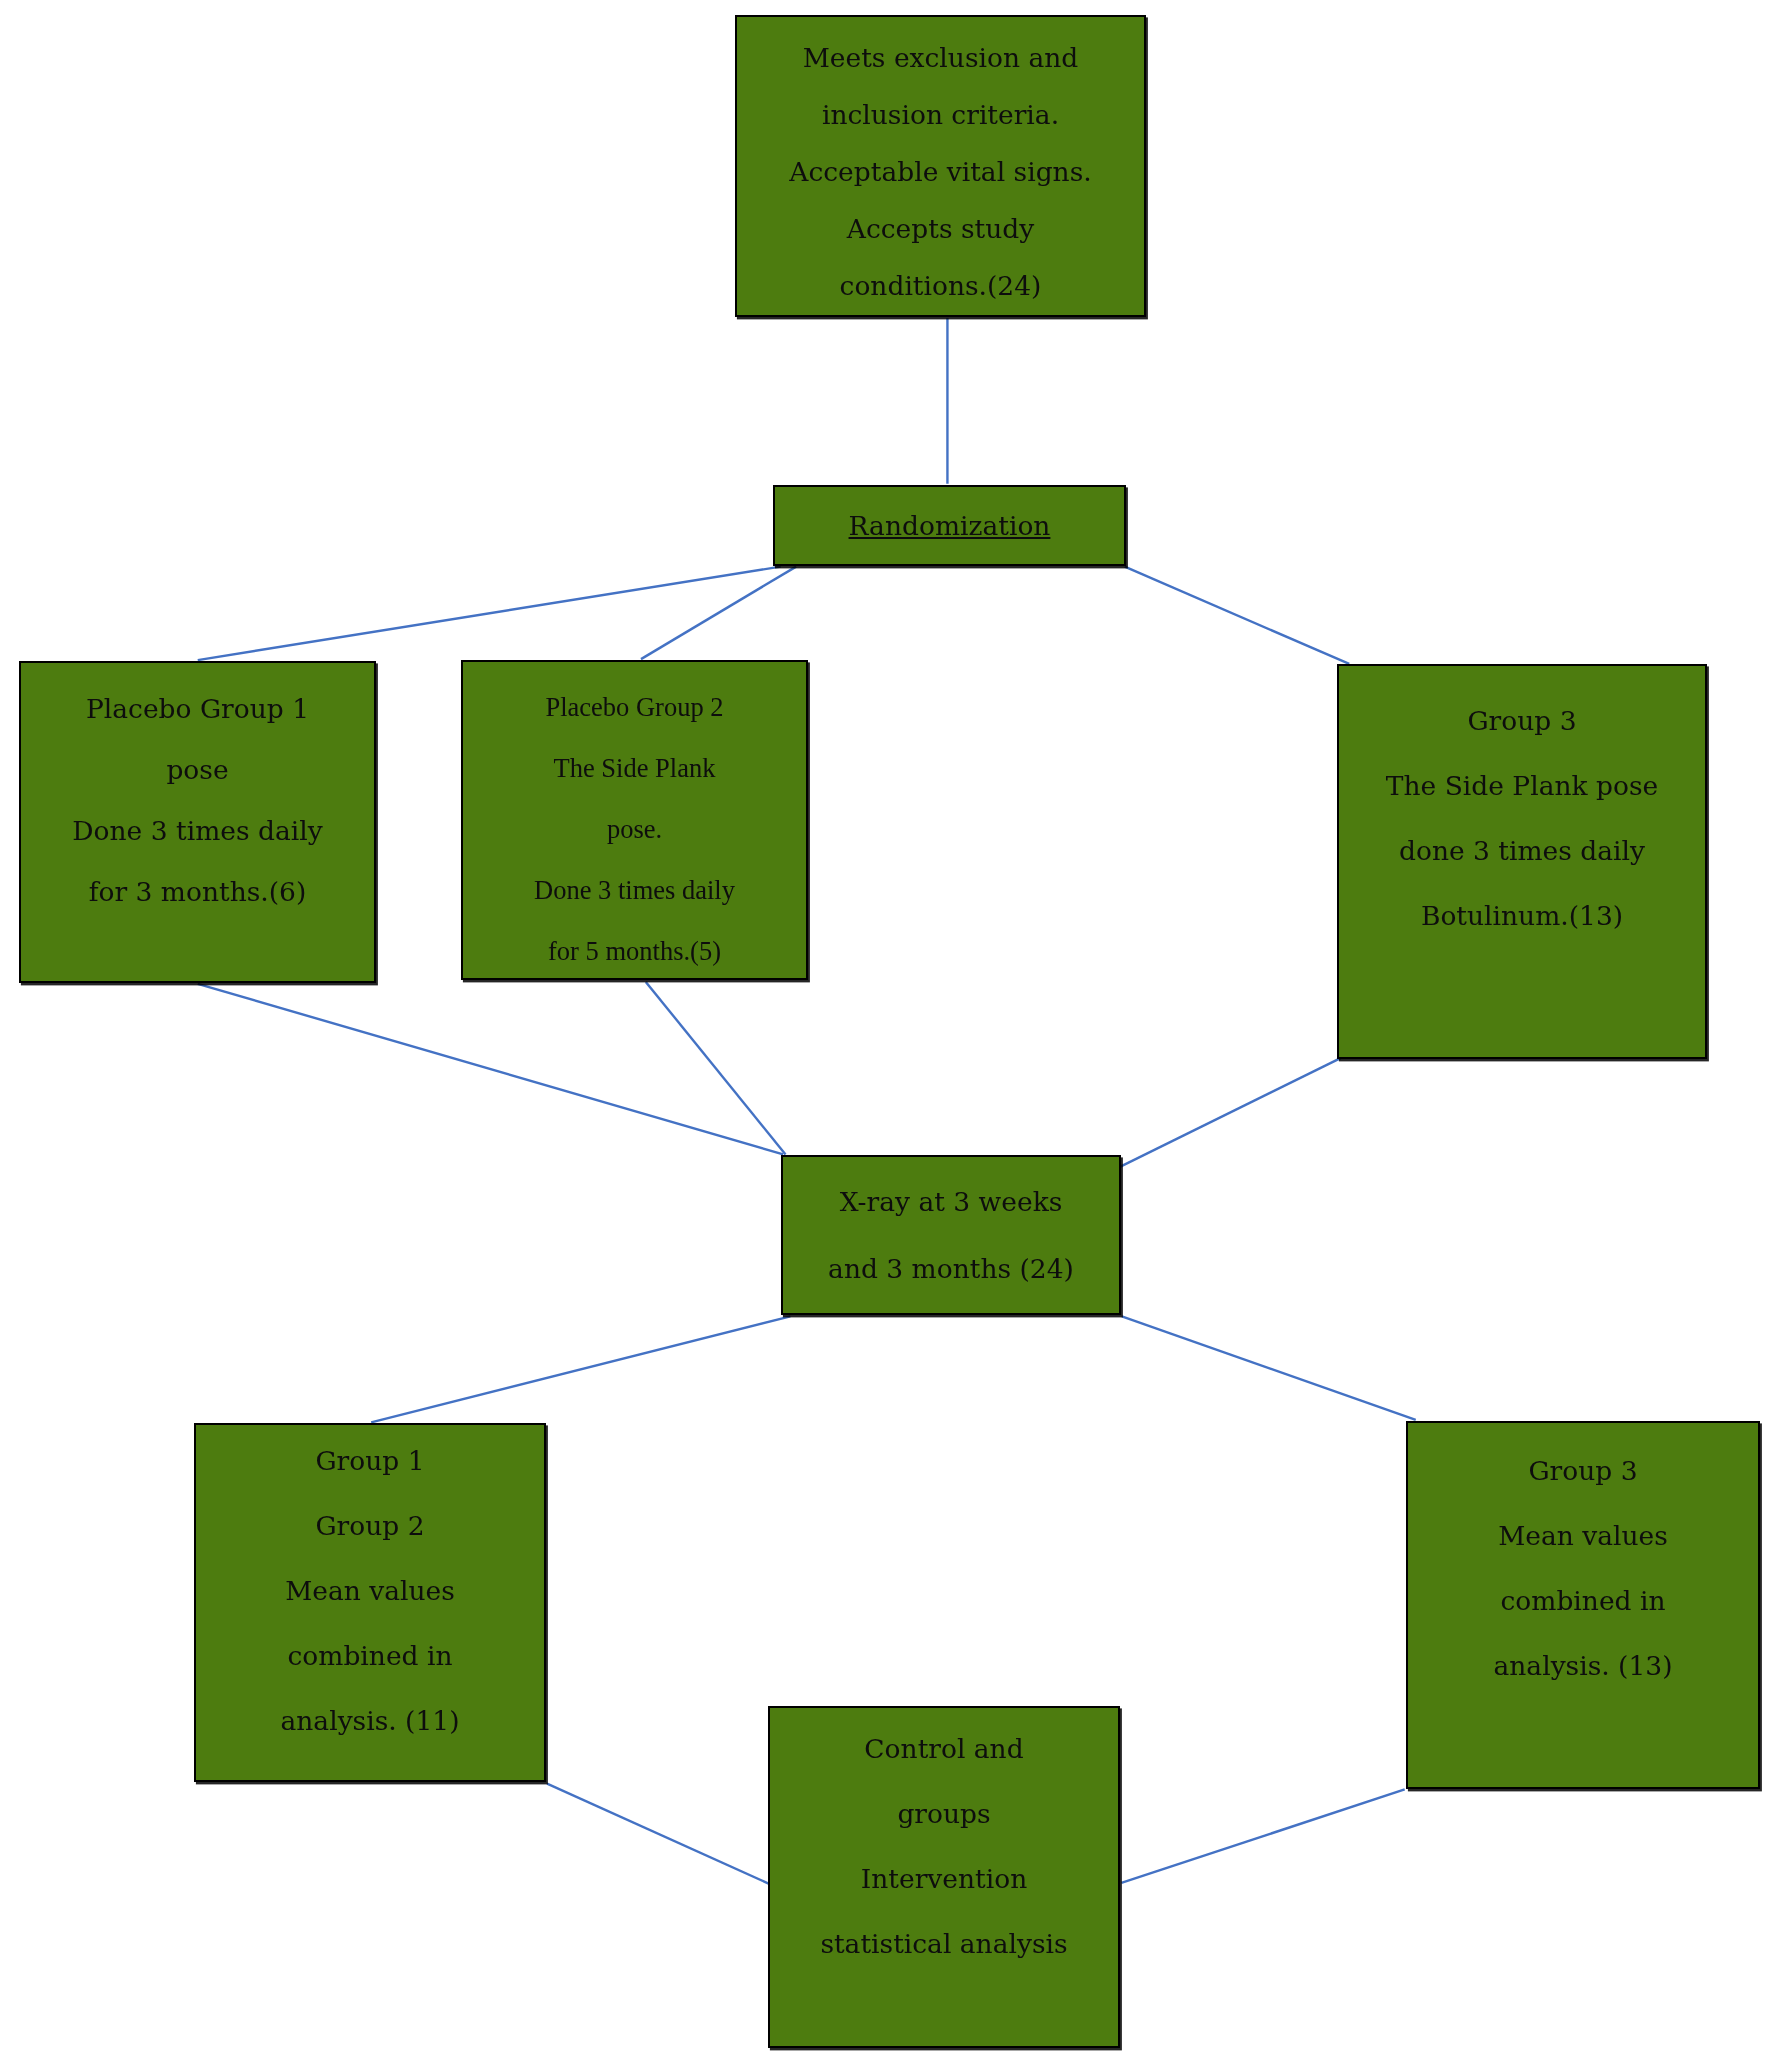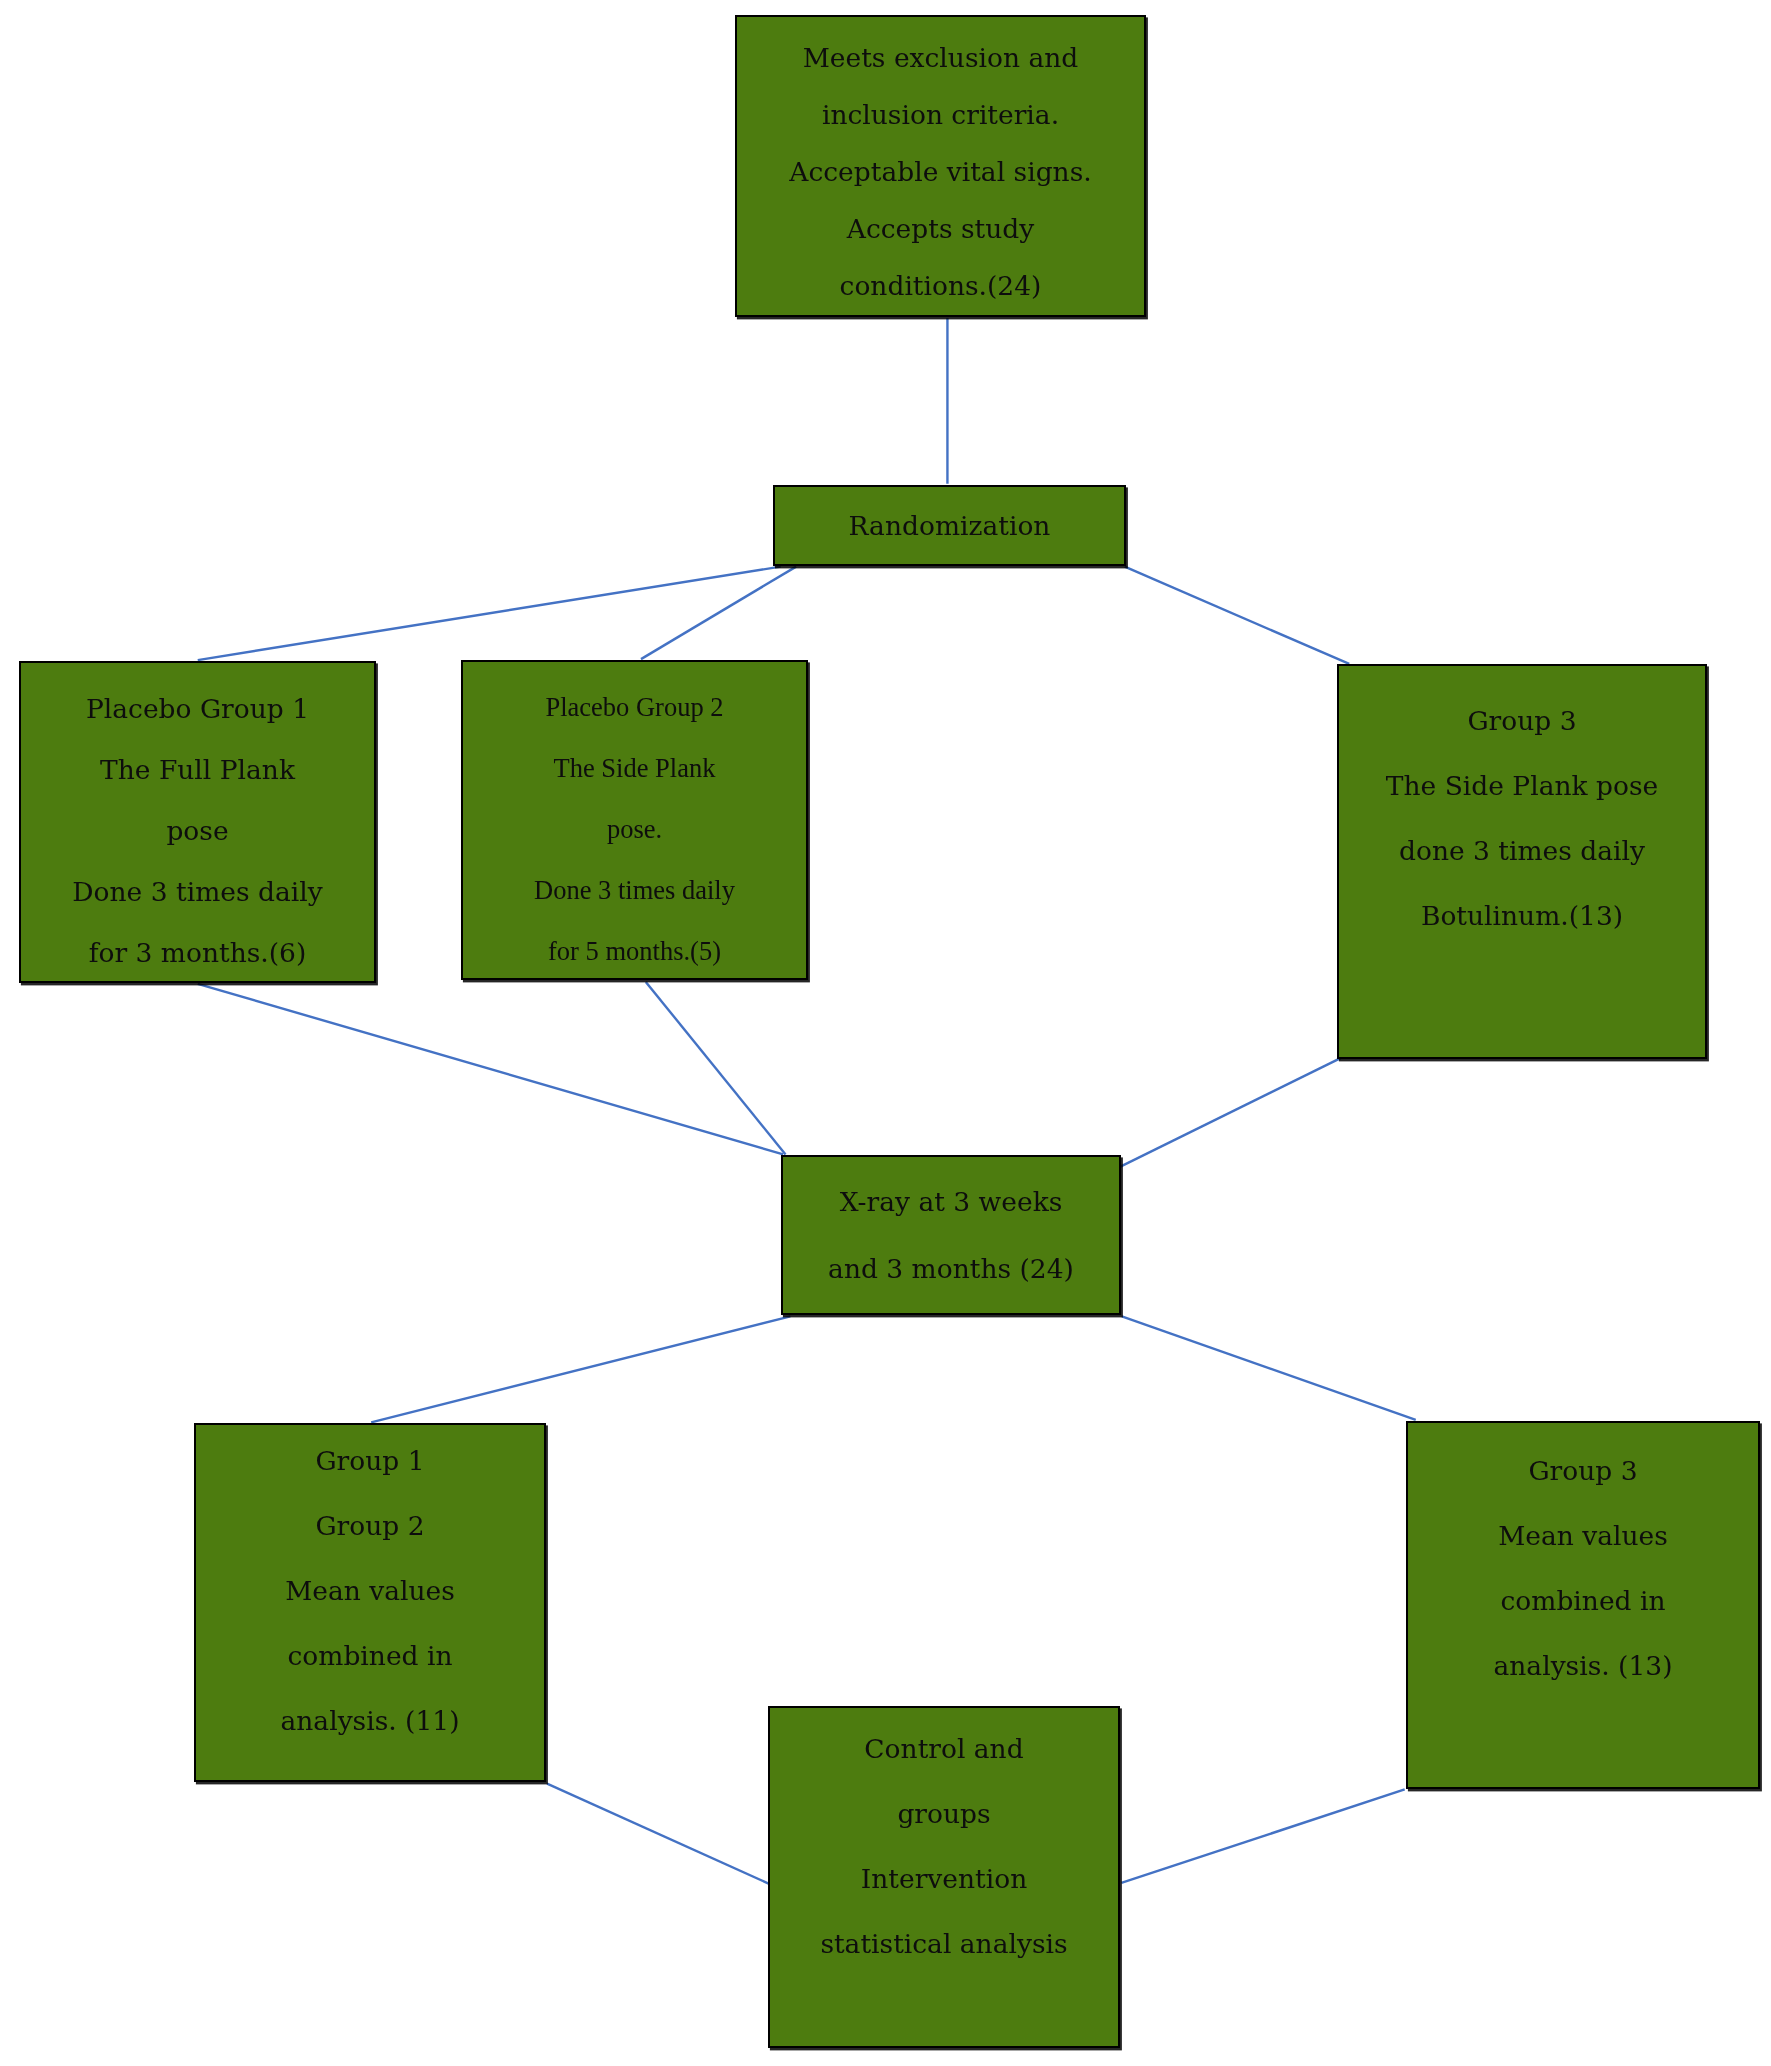--- a/index.html
+++ b/index.html
@@ -32,21 +32,21 @@
   }
   .ln{white-space:nowrap;}
   .center{
     display:flex;
     align-items:center;
     justify-content:center;
   }
   
   #n-eligibility{left:735px;top:15px;width:411px;height:302px;padding-top:11.6px;}
   #n-eligibility .ln{line-height:57px;}
-  #n-randomization{left:773px;top:485px;width:353px;height:81px;}
+  #n-randomization{left:773px;top:485px;width:353px;height:81px;text-decoration:underline;}
   #n-placebo1{left:19px;top:661px;width:357px;height:322px;padding-top:15.4px;}
   #n-placebo1 .ln{line-height:61px;}
   #n-placebo2{left:461px;top:660px;width:347px;height:320px;padding-top:15.4px;}
   #n-placebo2 .ln{line-height:61px;font-family:Liberation Serif, serif;}
   #n-group3{left:1337px;top:664px;width:370px;height:395px;padding-top:22px;}
   #n-group3 .ln{line-height:65px;}
   #n-xray{left:781px;top:1155px;width:340px;height:160px;flex-direction:column;}
   #n-xray .ln{line-height:67px;}
   #n-groups12{left:194px;top:1423px;width:352px;height:359px;padding-top:3px;}
   #n-groups12 .ln{line-height:65px;}
@@ -81,21 +81,20 @@
   <div class="ln">Accepts study</div>
   <div class="ln">conditions.(24)</div>
 </div>
 
 <div class="node center" id="n-randomization">
   <div class="ln">Randomization</div>
 </div>
 
 <div class="node" id="n-placebo1">
   <div class="ln">Placebo Group 1</div>
-  <div class="ln">The Full Plank</div>
   <div class="ln">pose</div>
   <div class="ln">Done 3 times daily</div>
   <div class="ln">for 3 months.(6)</div>
 </div>
 
 <div class="node" id="n-placebo2">
   <div class="ln">Placebo Group 2</div>
   <div class="ln">The Side Plank</div>
   <div class="ln">pose.</div>
   <div class="ln">Done 3 times daily</div>

